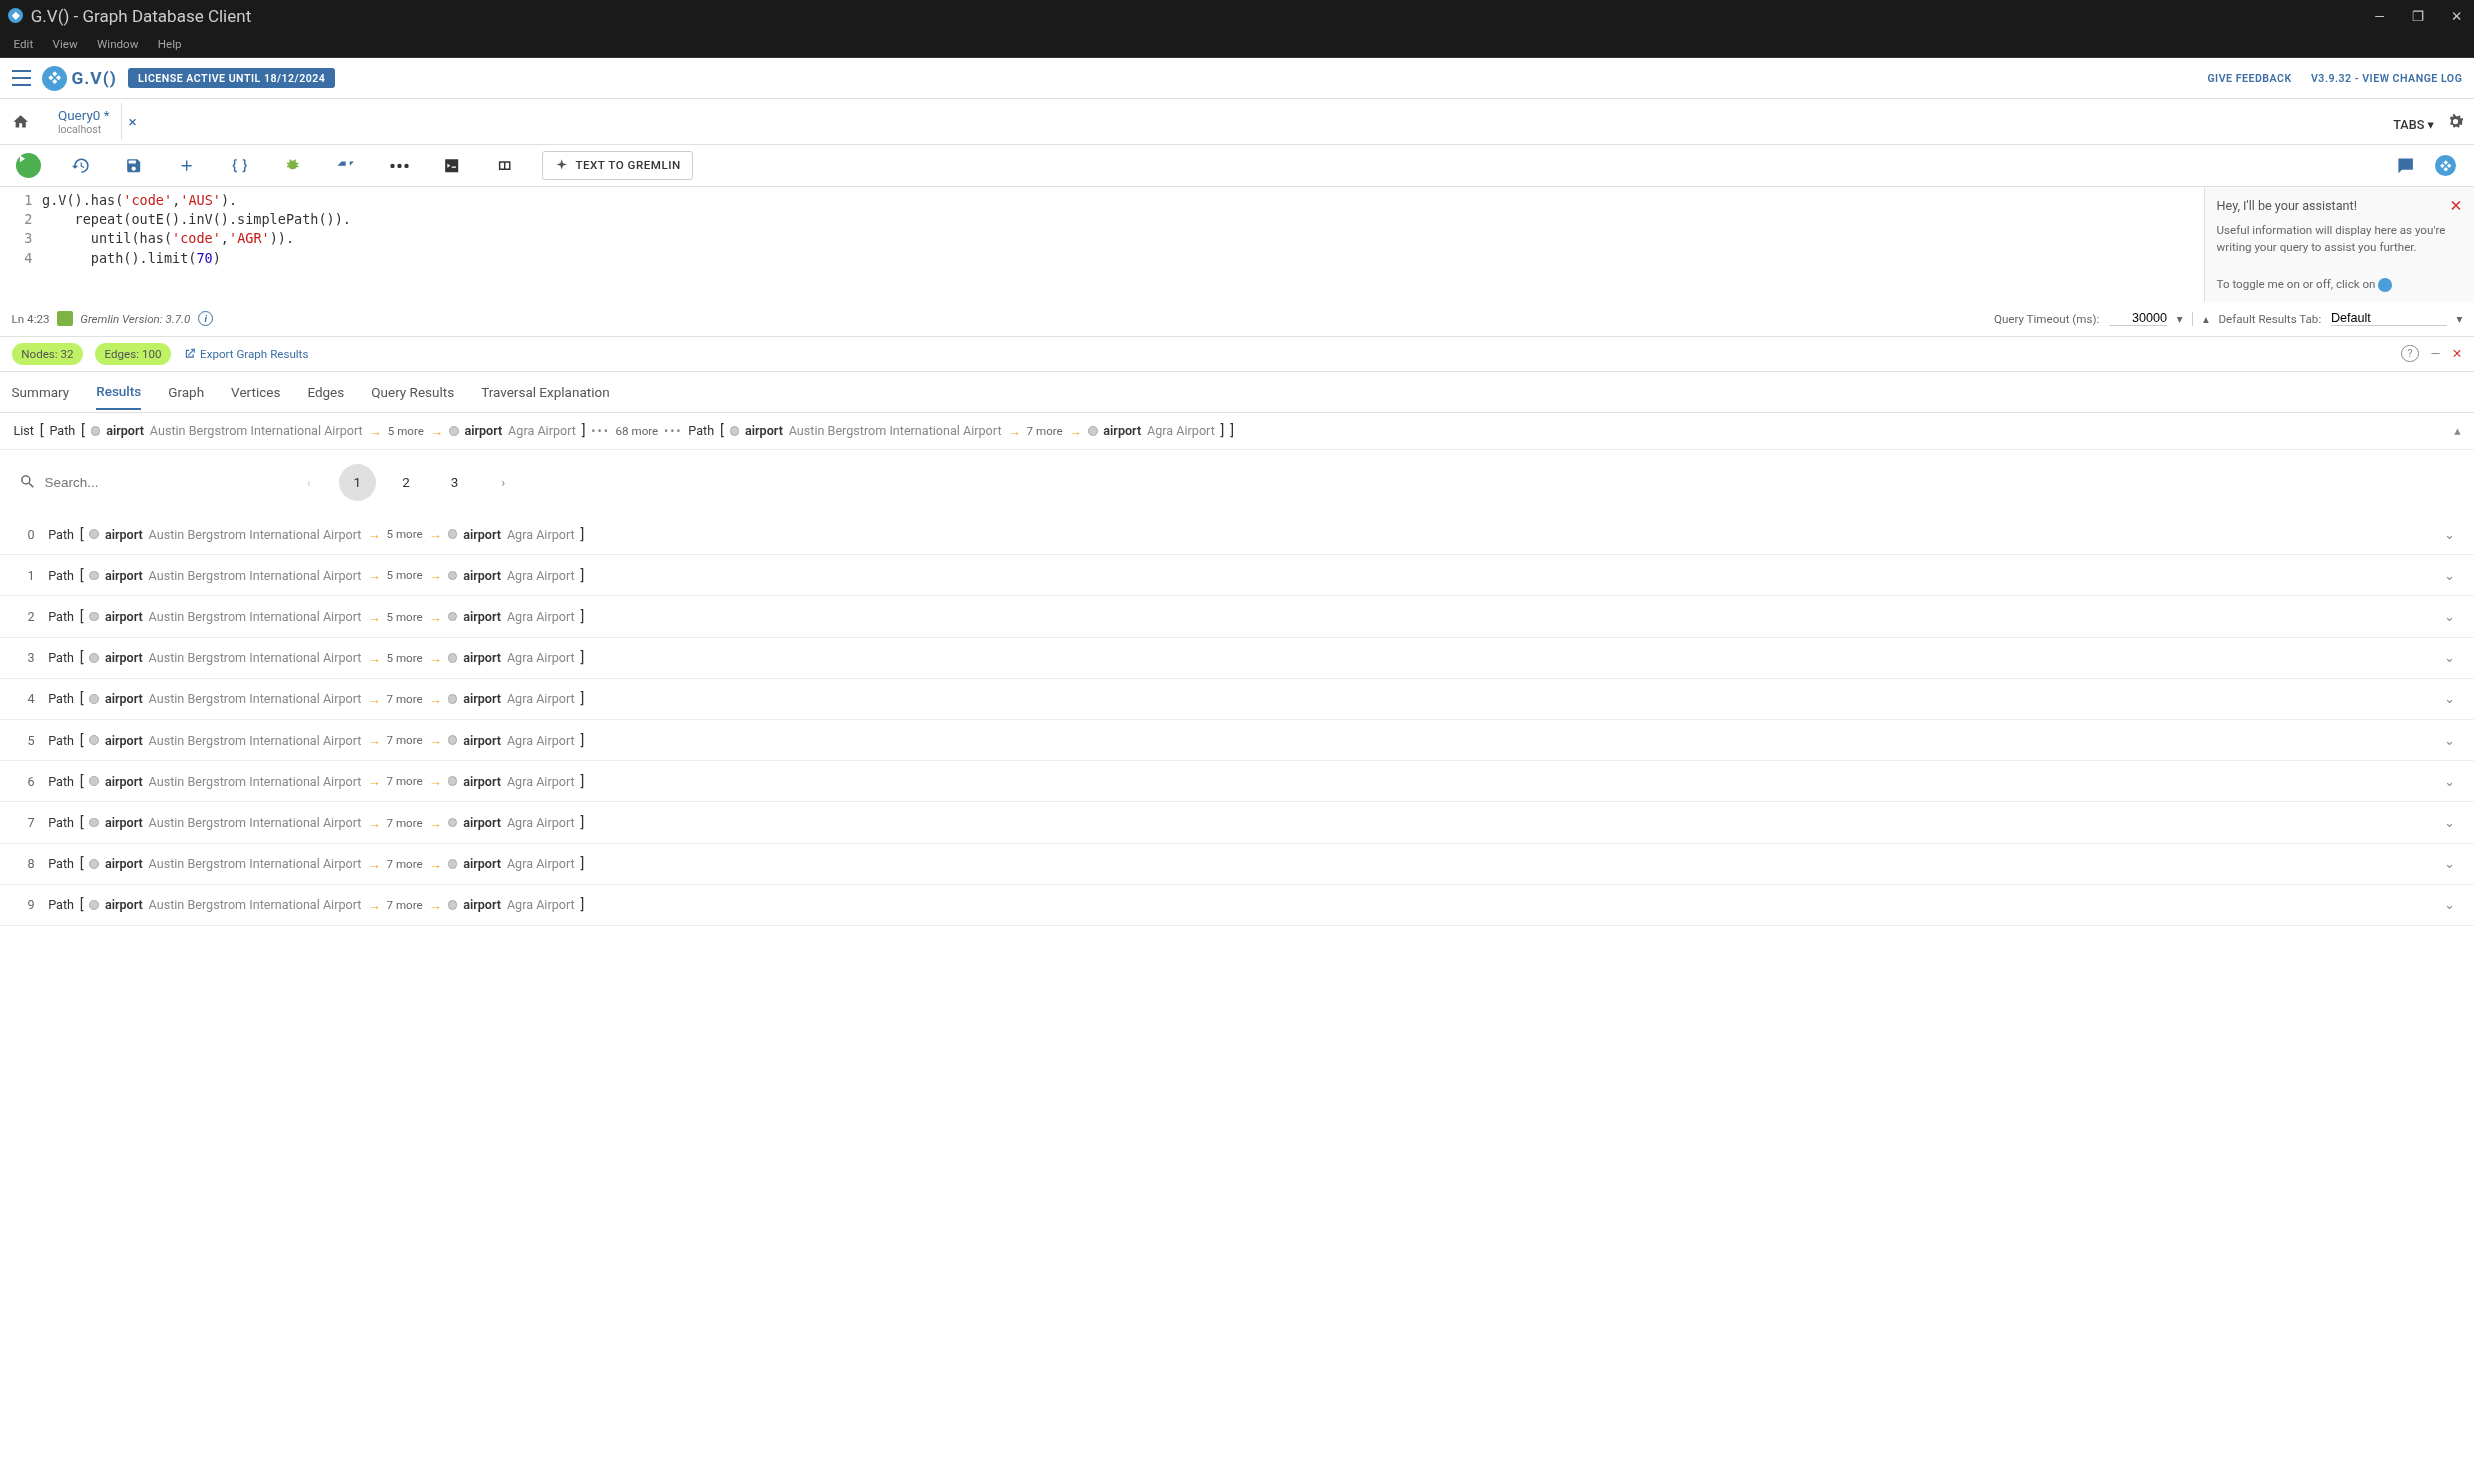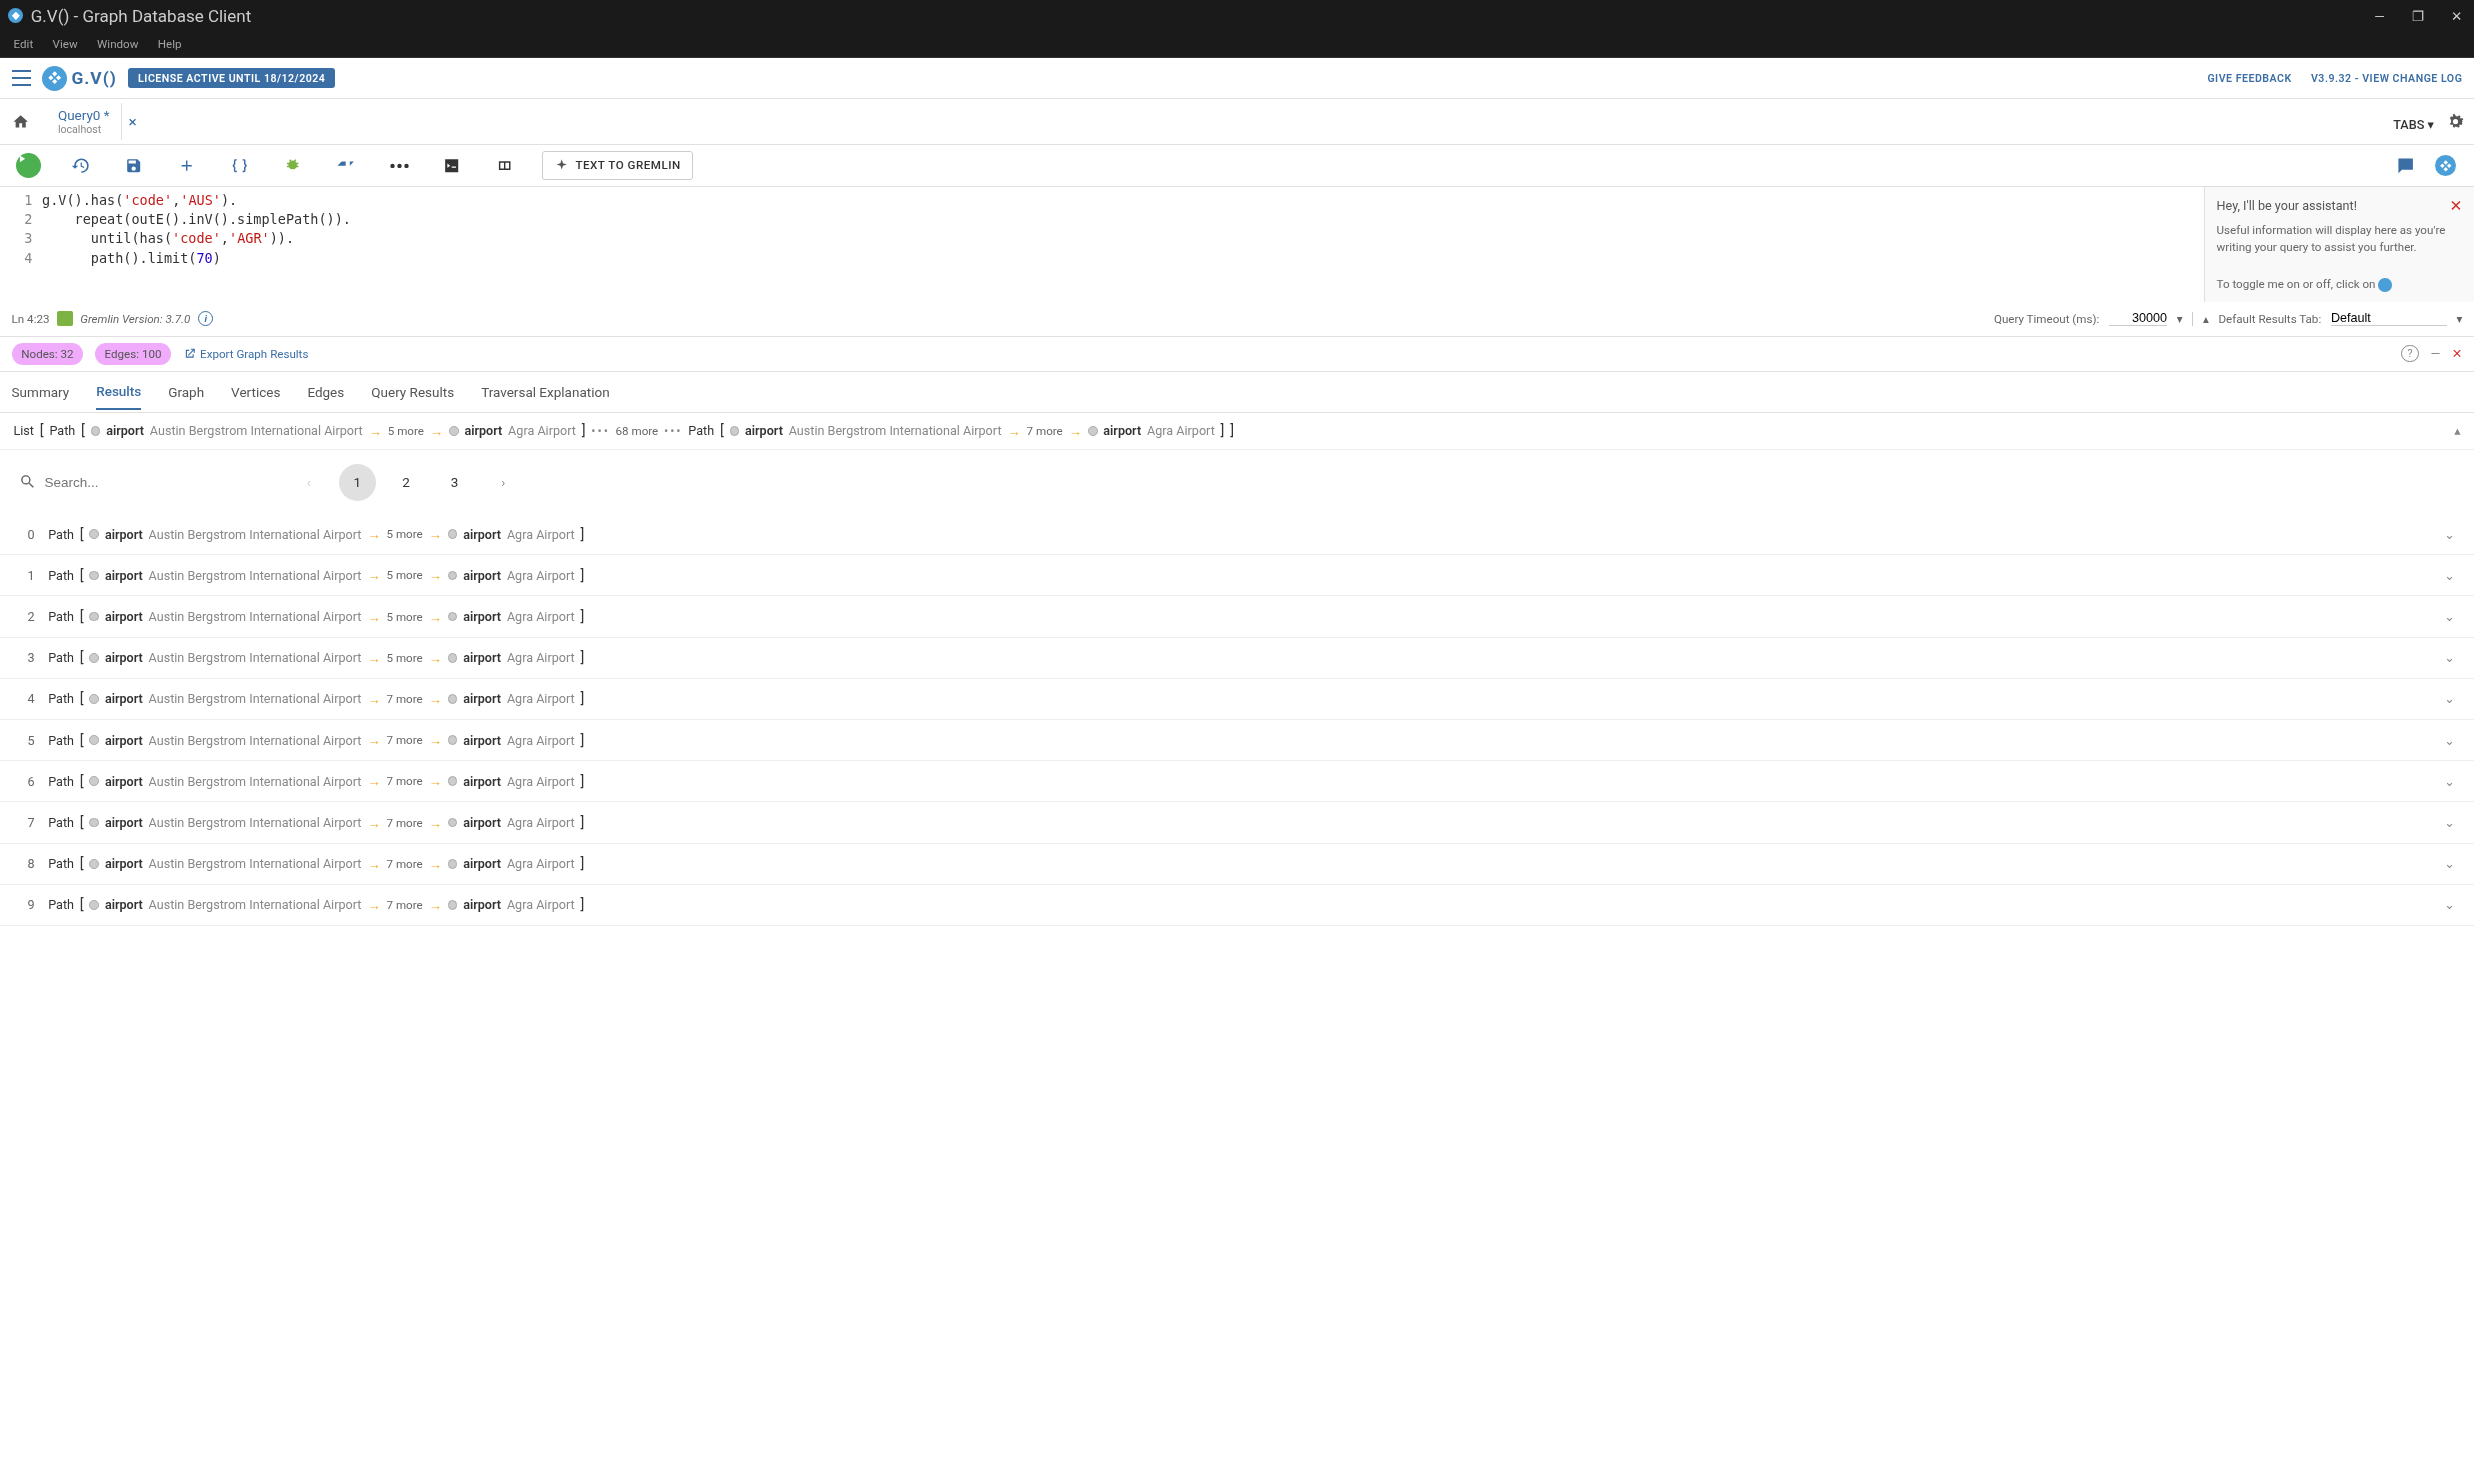--- a/index.html
+++ b/index.html
@@ -72,21 +72,21 @@
 .status-left { display: flex; align-items: center; gap: 7.7px; }
 .status-right { display: flex; align-items: center; gap: 9.7px; }
 .gremlin-badge { width: 15.4px; height: 15.4px; background: #7cb342; border-radius: 1.9px; }
 .info-icon { width: 15.4px; height: 15.4px; border-radius: 50%; background: #fff; border: 1px solid #3a6ea5; color: #3a6ea5; font-size: 9.7px; display: flex; align-items: center; justify-content: center; font-style: italic; font-weight: bold; }
 .timeout-input { border: none; border-bottom: 1px solid #ccc; width: 58px; text-align: right; font-size: 12.6px; }
 .default-tab-select { border: none; border-bottom: 1px solid #ccc; width: 116px; font-size: 12.6px; }
 
 
 .results-header { display: flex; align-items: center; height: 35px; padding: 0 11.6px; border-bottom: 1px solid #e0e0e0; justify-content: space-between; }
 .results-header-left { display: flex; align-items: center; gap: 11.6px; }
-.chip { background: #f0abfc; color: #555; padding: 3.9px 9.7px; border-radius: 11.6px; font-size: 11.6px; }
+.chip { background: #bef264; color: #555; padding: 3.9px 9.7px; border-radius: 11.6px; font-size: 11.6px; }
 .export-link { color: #3a6ea5; font-size: 11.6px; display: flex; align-items: flex-start; gap: 3.9px; cursor: pointer; }
 .results-header-right { display: flex; align-items: center; gap: 11.6px; }
 .help-icon { width: 17.4px; height: 17.4px; border: 1px solid #888; border-radius: 50%; display: flex; align-items: center; justify-content: center; font-size: 10.6px; color: #888; cursor: pointer; }
 
 
 .result-tabs { display: flex; align-items: center; height: 41px; padding: 0 11.6px; gap: 27px; border-bottom: 1px solid #e0e0e0; }
 .result-tab { font-size: 13.5px; color: #555; cursor: pointer; padding: 9.7px 0; }
 .result-tab.active { color: #3a6ea5; border-bottom: 2.9px solid #3a6ea5; font-weight: 500; }
 
 

